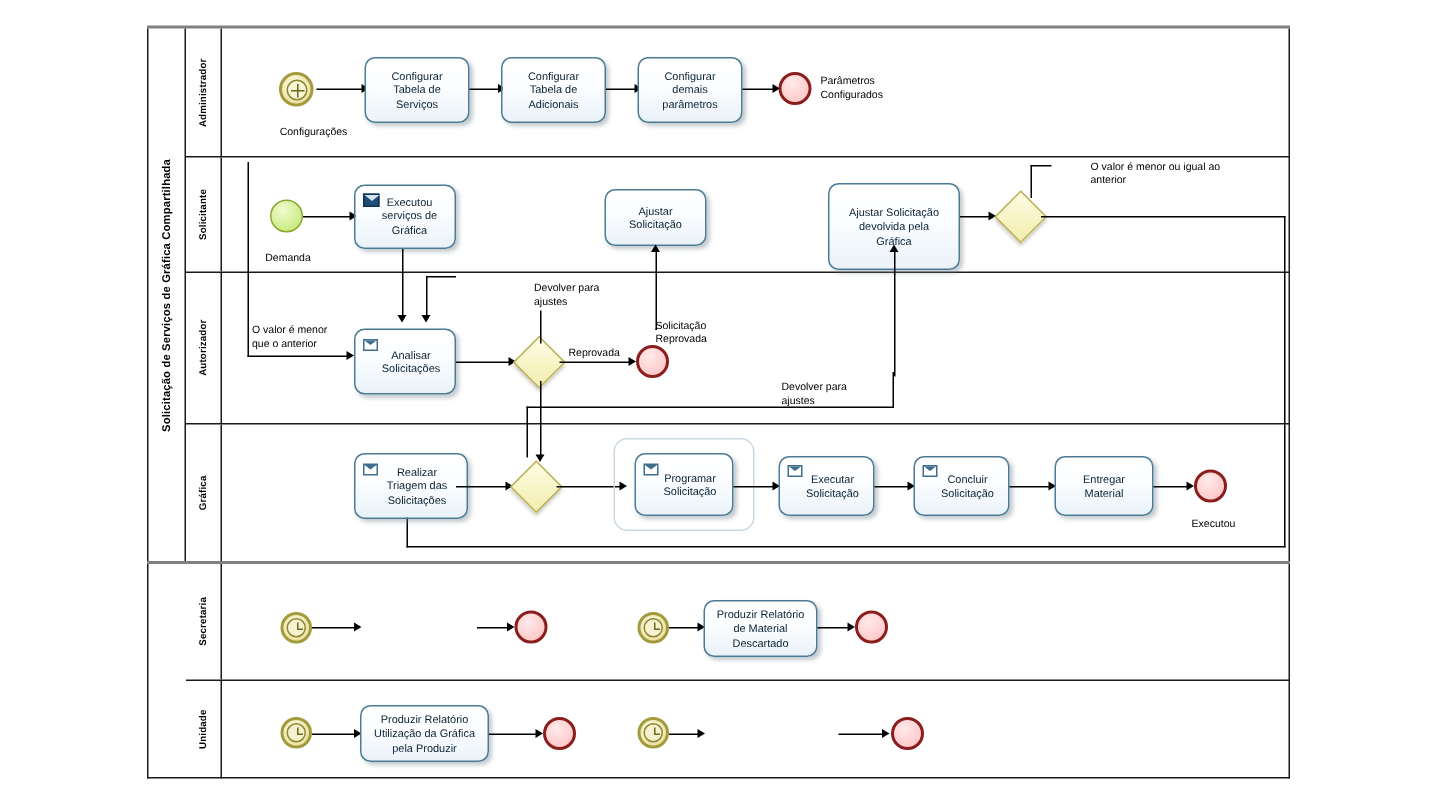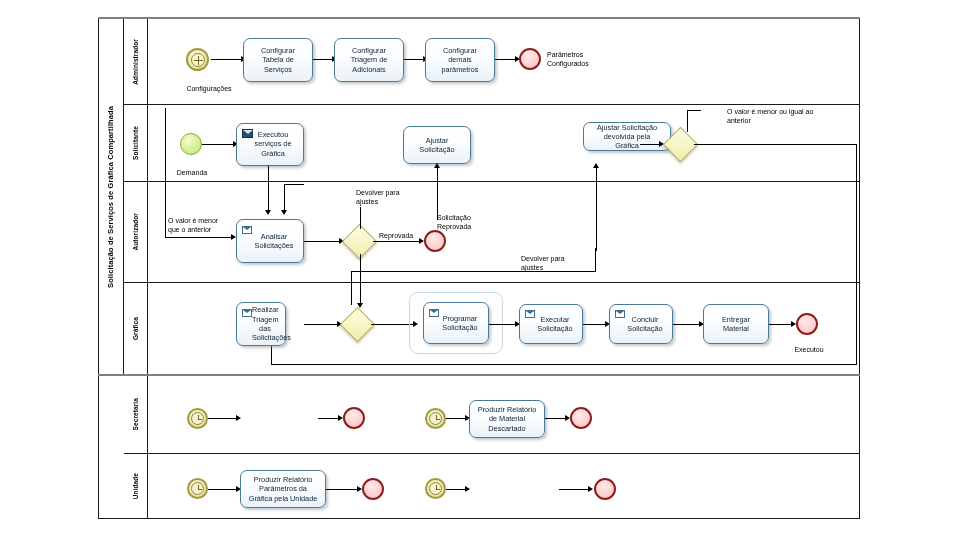--- a/index.html
+++ b/index.html
@@ -211,21 +211,21 @@
   <div class="abs arw arw-r" style="left:241px; top:55.5px;"></div>
 
   <div class="task" style="left:243px; top:38px; width:70px; height:44px;">
     <span class="lbl">Configurar Tabela de Serviços</span>
   </div>
 
   <div class="abs ln lnh" style="left:313px; top:59px; width:21px;"></div>
   <div class="abs arw arw-r" style="left:332px; top:55.5px;"></div>
 
   <div class="task" style="left:334px; top:38px; width:70px; height:44px;">
-    <span class="lbl">Configurar Triagem de Adicionais</span>
+    <span class="lbl">Configurar Tabela de Adicionais</span>
   </div>
 
   <div class="abs ln lnh" style="left:404px; top:59px; width:21px;"></div>
   <div class="abs arw arw-r" style="left:423px; top:55.5px;"></div>
 
   <div class="task" style="left:425px; top:38px; width:70px; height:44px;">
     <span class="lbl">Configurar demais parâmetros</span>
   </div>
 
   <div class="abs ln lnh" style="left:495px; top:59px; width:22px;"></div>
@@ -248,21 +248,21 @@
 
   <div class="task" style="left:236px; top:123px; width:68px; height:43px; align-items:flex-end; padding-bottom:7px;">
     <div class="env-dark" style="left:5px; top:5px;"></div>
     <span class="lbl" style="padding-left:6px;">Executou serviços de Gráfica</span>
   </div>
 
   <div class="task" style="left:403px; top:126px; width:68px; height:38px;">
     <span class="lbl">Ajustar Solicitação</span>
   </div>
 
-  <div class="task" style="left:552px; top:122px; width:88px; height:29px;margin-left:31px;">
+  <div class="task" style="left:552px; top:122px; width:88px; height:58px;">
     <span class="lbl">Ajustar Solicitação devolvida pela Gráfica</span>
   </div>
 
   <div class="abs ln lnh" style="left:640px; top:144px; width:22px;"></div>
   <div class="abs arw arw-r" style="left:659px; top:140.5px;"></div>
 
   <div class="abs gw" style="left:668px; top:132px;"></div>
 
   <div class="abs txt" style="left:727px; top:107px; width:92px;">O valor é menor ou igual ao anterior</div>
 
@@ -325,21 +325,21 @@
   <div class="abs ln lnh" style="left:437px; top:219px; width:1px;"></div>
   <div class="abs ln lnv" style="left:596px; top:167px; height:84px;"></div>
   <div class="abs arw arw-u" style="left:592.5px; top:163px;"></div>
 
   <div class="abs lane" style="top:283px; height:92px;">
     <div class="lane-label">
       <span>Gráfica</span>
     </div>
   </div>
 
-  <div class="task" style="left:236px; top:302px; width:50px; height:44px;">
+  <div class="task" style="left:236px; top:302px; width:76px; height:44px;">
     <div class="env-light" style="left:5px; top:6px;"></div>
     <span class="lbl" style="padding-left:8px;">Realizar Triagem das Solicitações</span>
   </div>
 
   <div class="abs ln lnh" style="left:304px; top:324px; width:35px;"></div>
   <div class="abs arw arw-r" style="left:337px; top:320.5px;"></div>
 
   <div class="abs gw" style="left:345px; top:312px;"></div>
 
   <div class="abs ln lnh" style="left:371px; top:324px; width:44px;"></div>
@@ -419,21 +419,21 @@
     </div>
   </div>
 
   <div class="abs ev ev-timer" style="left:187px; top:478px;">
       <div class="inner"></div>
     </div>
   <div class="abs ln lnh" style="left:208px; top:489px; width:30px;"></div>
   <div class="abs arw arw-r" style="left:236px; top:485.5px;"></div>
 
   <div class="task" style="left:240px; top:470px; width:86px; height:38px;">
-    <span class="lbl">Produzir Relatório Parâmetros da Gráfica pela Unidade</span>
+    <span class="lbl">Produzir Relatório Utilização da Gráfica pela Produzir</span>
   </div>
 
   <div class="abs ln lnh" style="left:326px; top:489px; width:33px;"></div>
   <div class="abs arw arw-r" style="left:357px; top:485.5px;"></div>
   <div class="abs ev ev-end-red" style="left:362px; top:478px;"></div>
 
   <div class="abs ev ev-timer" style="left:425px; top:478px;">
       <div class="inner"></div>
     </div>
   <div class="abs ln lnh" style="left:446px; top:489px; width:21px;"></div>

